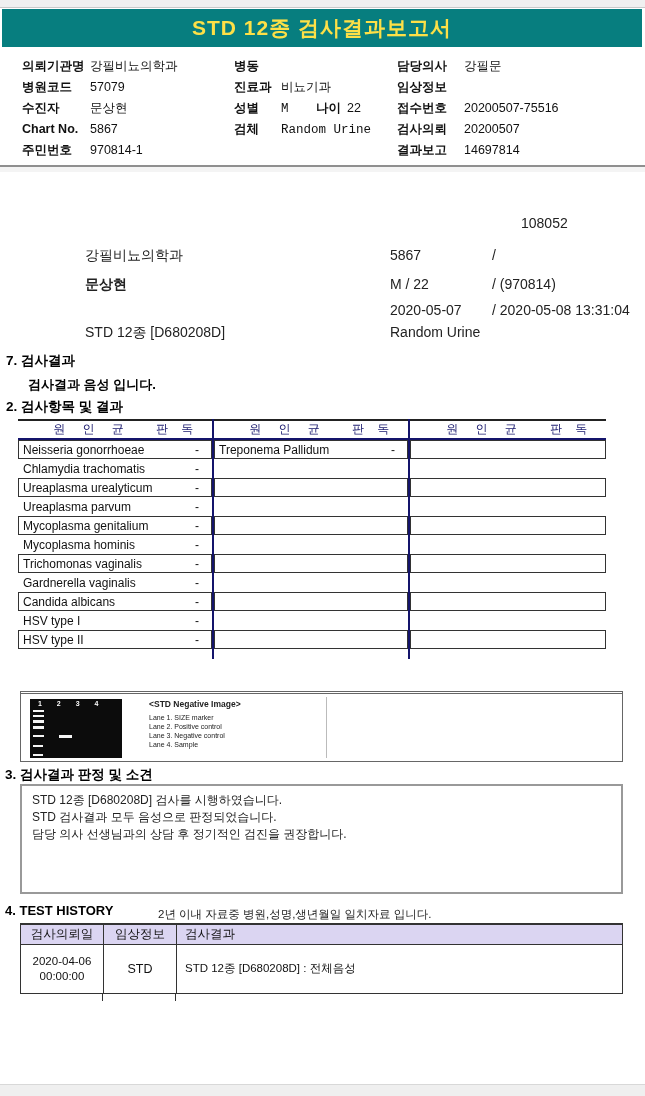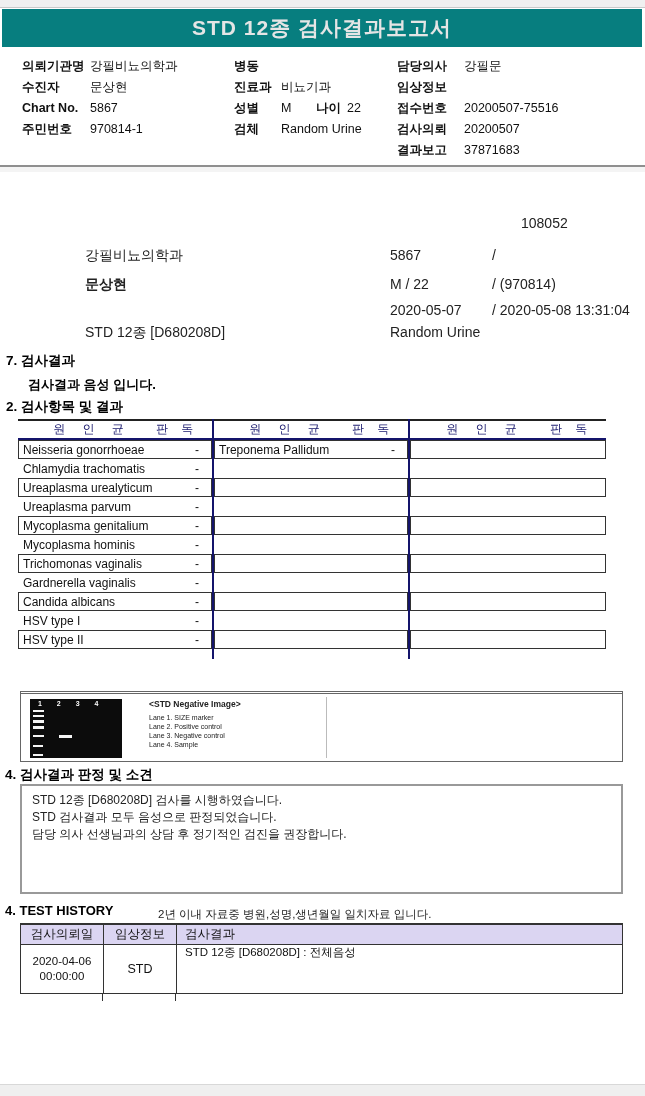--- a/index.html
+++ b/index.html
@@ -6,29 +6,29 @@
   body{
     width:645px;height:1096px;position:relative;background:#ffffff;
     font-family:"Liberation Sans","DejaVu Sans",sans-serif;color:#111;overflow:hidden;
   }
   .abs{position:absolute;}
   
   .strip-top{left:0;top:0;width:645px;height:7px;background:#f0f0f0;border-bottom:1px solid #c9c9c9;}
   .strip-bottom{left:0;top:1084px;width:645px;height:12px;background:#efefef;border-top:1px solid #d8d8d8;}
   
   .banner{left:2px;top:9px;width:640px;height:38px;background:#077e7f;display:flex;align-items:center;justify-content:center;}
-  .banner span{color:#e5e5e5;font-size:21px;font-weight:bold;letter-spacing:1px;}
+  .banner span{color:#fde047;font-size:21px;font-weight:bold;letter-spacing:1px;}
   
   .icol{position:absolute;top:56px;font-size:12.5px;line-height:21px;white-space:nowrap;}
   .c1{left:22px;} .c2{left:234px;} .c3{left:397px;}
   .irow{height:21px;}
   .ilabel{font-weight:bold;display:inline-block;}
   .c1 .ilabel{width:68px;} .c2 .ilabel{width:47px;} .c3 .ilabel{width:67px;}
   .ival{display:inline-block;}
-  .c2 .ival.v1{min-width:35px;}
+  .c2 .ival.v1{min-width:35px;font-family:Liberation Mono, monospace;}
   .ilabel2{font-weight:bold;display:inline-block;width:31px;}
   
   .hdr-line{left:0;top:165px;width:645px;height:2px;background:#8f8f8f;}
   .hdr-band{left:0;top:167px;width:645px;height:5px;background:#f4f4f4;}
   
   .doc{font-size:14px;color:#222;white-space:nowrap;}
   .refno{left:521px;top:215px;}
   .dx1{left:85px;} .dx2{left:390px;} .dx3{left:492px;}
   .dy1{top:247px;} .dy2{top:276px;} .dy3{top:302px;} .dy4{top:324px;}
   .bold{font-weight:bold;}
@@ -62,40 +62,43 @@
   
   .s4t{left:5px;top:903px;font-size:13px;}
   .s4note{left:158px;top:907px;font-size:11.5px;color:#222;white-space:nowrap;}
   .htable{left:20px;top:923px;width:603px;box-sizing:border-box;}
   .hhead{display:flex;background:#dbd5f2;border:1px solid #333;border-top:2px solid #333;height:22px;align-items:center;font-size:12.5px;box-sizing:border-box;}
   .hc1{width:82px;text-align:center;} .hc2{width:72px;text-align:center;} .hc3{flex:1;padding-left:8px;}
   .hhead .hc1,.hhead .hc2{border-right:1px solid #333;align-self:stretch;display:flex;align-items:center;justify-content:center;}
   .hrow{display:flex;border:1px solid #333;border-top:none;height:49px;font-size:11.5px;box-sizing:border-box;}
   .hrow .hc1{display:flex;flex-direction:column;align-items:center;justify-content:center;border-right:1px solid #333;line-height:15px;}
   .hrow .hc2{display:flex;align-items:center;justify-content:center;border-right:1px solid #333;font-size:12.5px;}
-  .hrow .hc3{padding-top:0;}
+  .hrow .hc3{padding-top:16px;}
   .hstub{position:relative;height:7px;}
   .hstub i{position:absolute;top:0;width:1px;height:7px;background:#333;}
   .hstub .st1{left:82px;} .hstub .st2{left:155px;}
 </style>
 </head>
 <body>
 
 <div class="abs strip-top"></div>
 
 <div class="abs banner">
   <span>STD 12종 검사결과보고서</span>
 </div>
 
 <div class="icol c1">
 
     <div class="irow">
       <span class="ilabel">의뢰기관명</span><span class="ival">강필비뇨의학과</span>
     </div>
 
+    <div class="irow">
+      <span class="ilabel">병원코드</span><span class="ival">57079</span>
+    </div>
 
     <div class="irow">
       <span class="ilabel">수진자</span><span class="ival">문상현</span>
     </div>
 
     <div class="irow">
       <span class="ilabel">Chart No.</span><span class="ival">5867</span>
     </div>
 
     <div class="irow">
@@ -134,21 +137,21 @@
 
     <div class="irow">
       <span class="ilabel">접수번호</span><span class="ival">20200507-75516</span>
     </div>
 
     <div class="irow">
       <span class="ilabel">검사의뢰</span><span class="ival">20200507</span>
     </div>
 
     <div class="irow">
-      <span class="ilabel">결과보고</span><span class="ival">37871683</span>
+      <span class="ilabel">결과보고</span><span class="ival">14697814</span>
     </div>
   </div>
 
 <div class="abs hdr-line"></div>
 <div class="abs hdr-band"></div>
 
 <span class="abs doc refno">108052</span>
 
 <span class="abs doc dx1 dy1">강필비뇨의학과</span>
 <span class="abs doc dx2 dy1">5867</span>
@@ -375,21 +378,21 @@
         <div>Lane 2. Positive control</div>
 
         <div>Lane 3. Negative control</div>
 
         <div>Lane 4. Sample</div>
       </div>
   </div>
   <i class="gel-sep"></i>
 </div>
 
-<span class="abs sect s3t">4. 검사결과 판정 및 소견</span>
+<span class="abs sect s3t">3. 검사결과 판정 및 소견</span>
 <div class="abs combox">
 
     <div>STD 12종 [D680208D] 검사를 시행하였습니다.</div>
 
     <div>STD 검사결과 모두 음성으로 판정되었습니다.</div>
 
     <div>담당 의사 선생님과의 상담 후 정기적인 검진을 권장합니다.</div>
   </div>
 
 <span class="abs sect s4t">4. TEST HISTORY</span>

